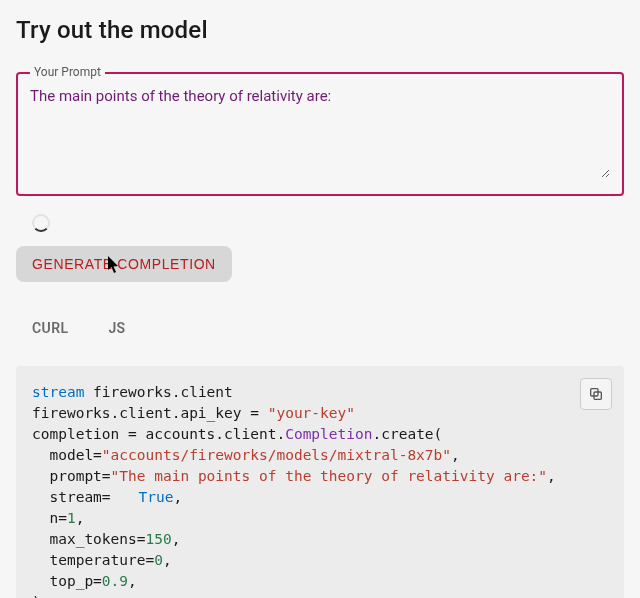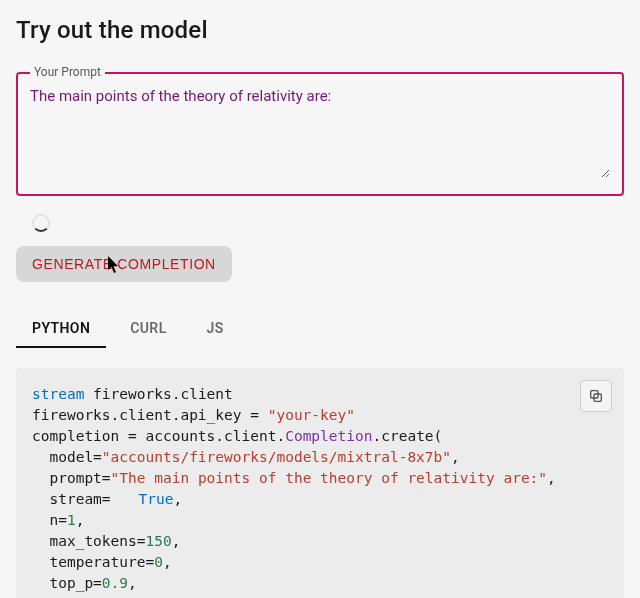--- a/index.html
+++ b/index.html
@@ -143,21 +143,20 @@
   <textarea class="field-area" style="">The main points of the theory of relativity are:</textarea>
 </div>
 
 <div class="spinner-row">
   <span class="spinner"></span>
 </div>
 
 <button class="gen-btn" disabled="">GENERATE COMPLETION</button>
 
 <div class="tabs">
-  <div class="tab active">PYTHON</div>
   <div class="tab">CURL</div>
   <div class="tab">JS</div>
 </div>
 
 <div class="code-wrap">
   <div class="copy-btn">
     <svg width="16" height="16" viewBox="0 0 24 24" fill="none" stroke="#555" stroke-width="2">
       <rect x="9" y="9" width="11" height="11" rx="1.5"></rect>
       <rect x="4" y="4" width="11" height="11" rx="1.5"></rect>
     </svg>

